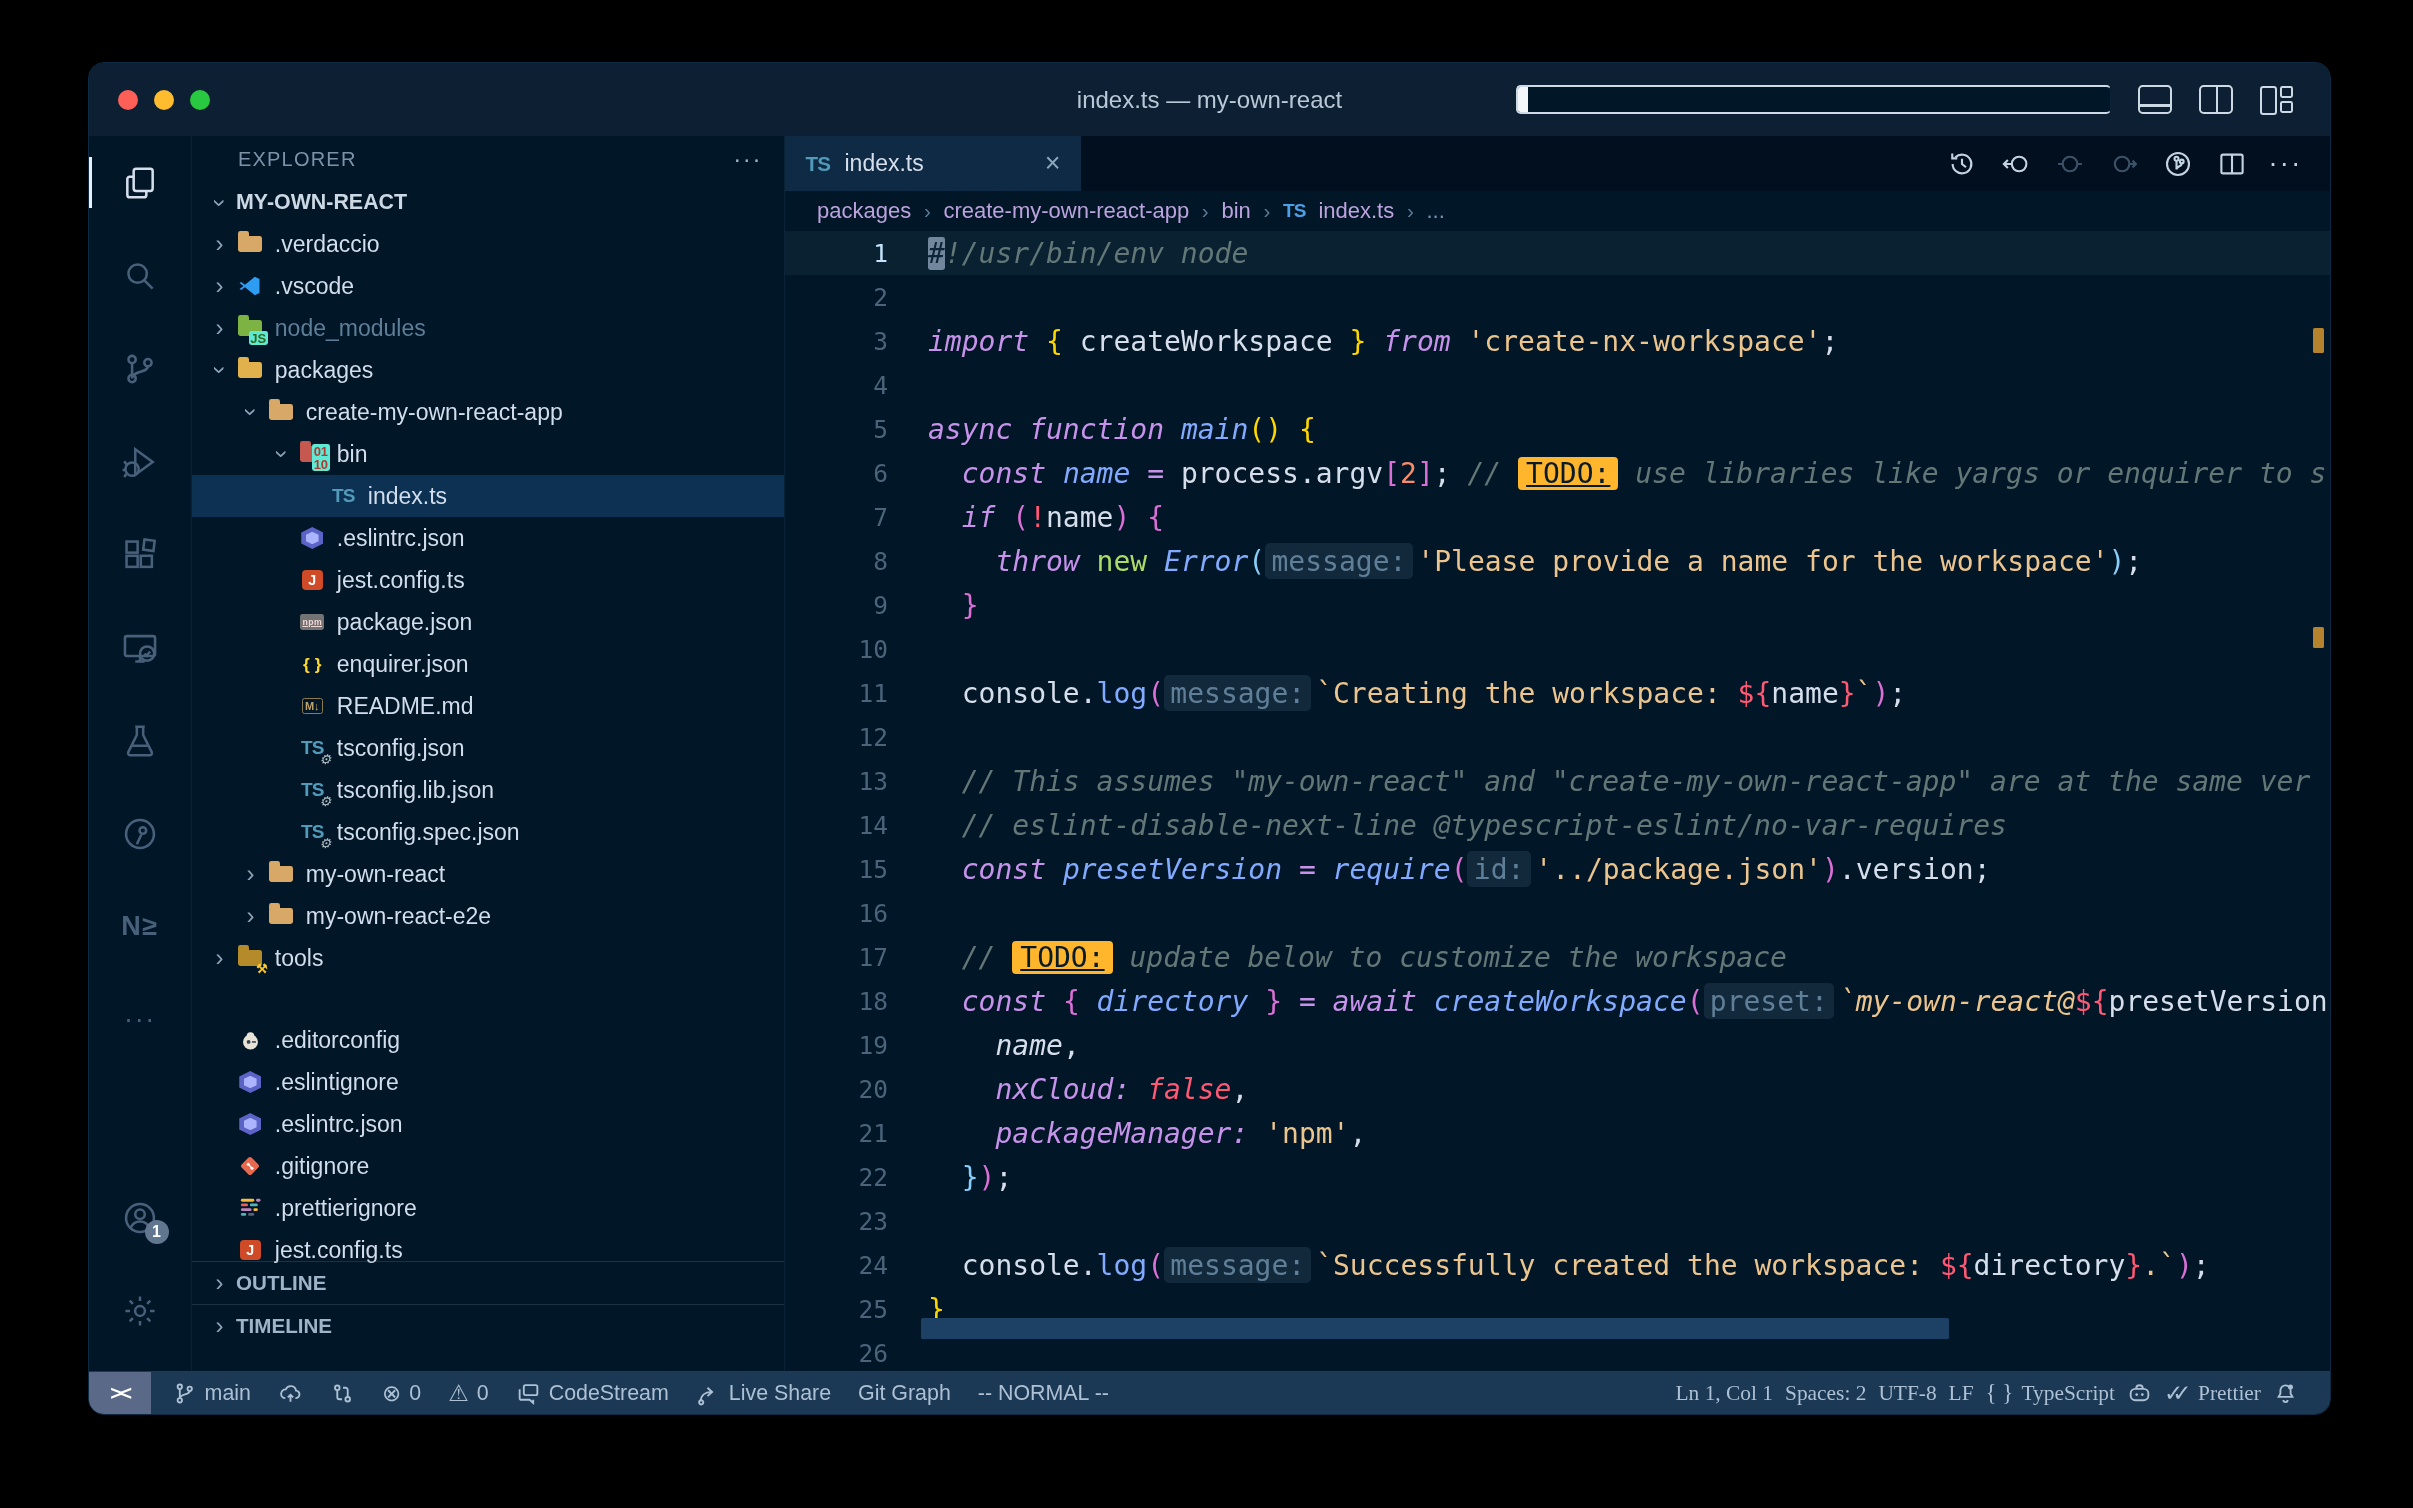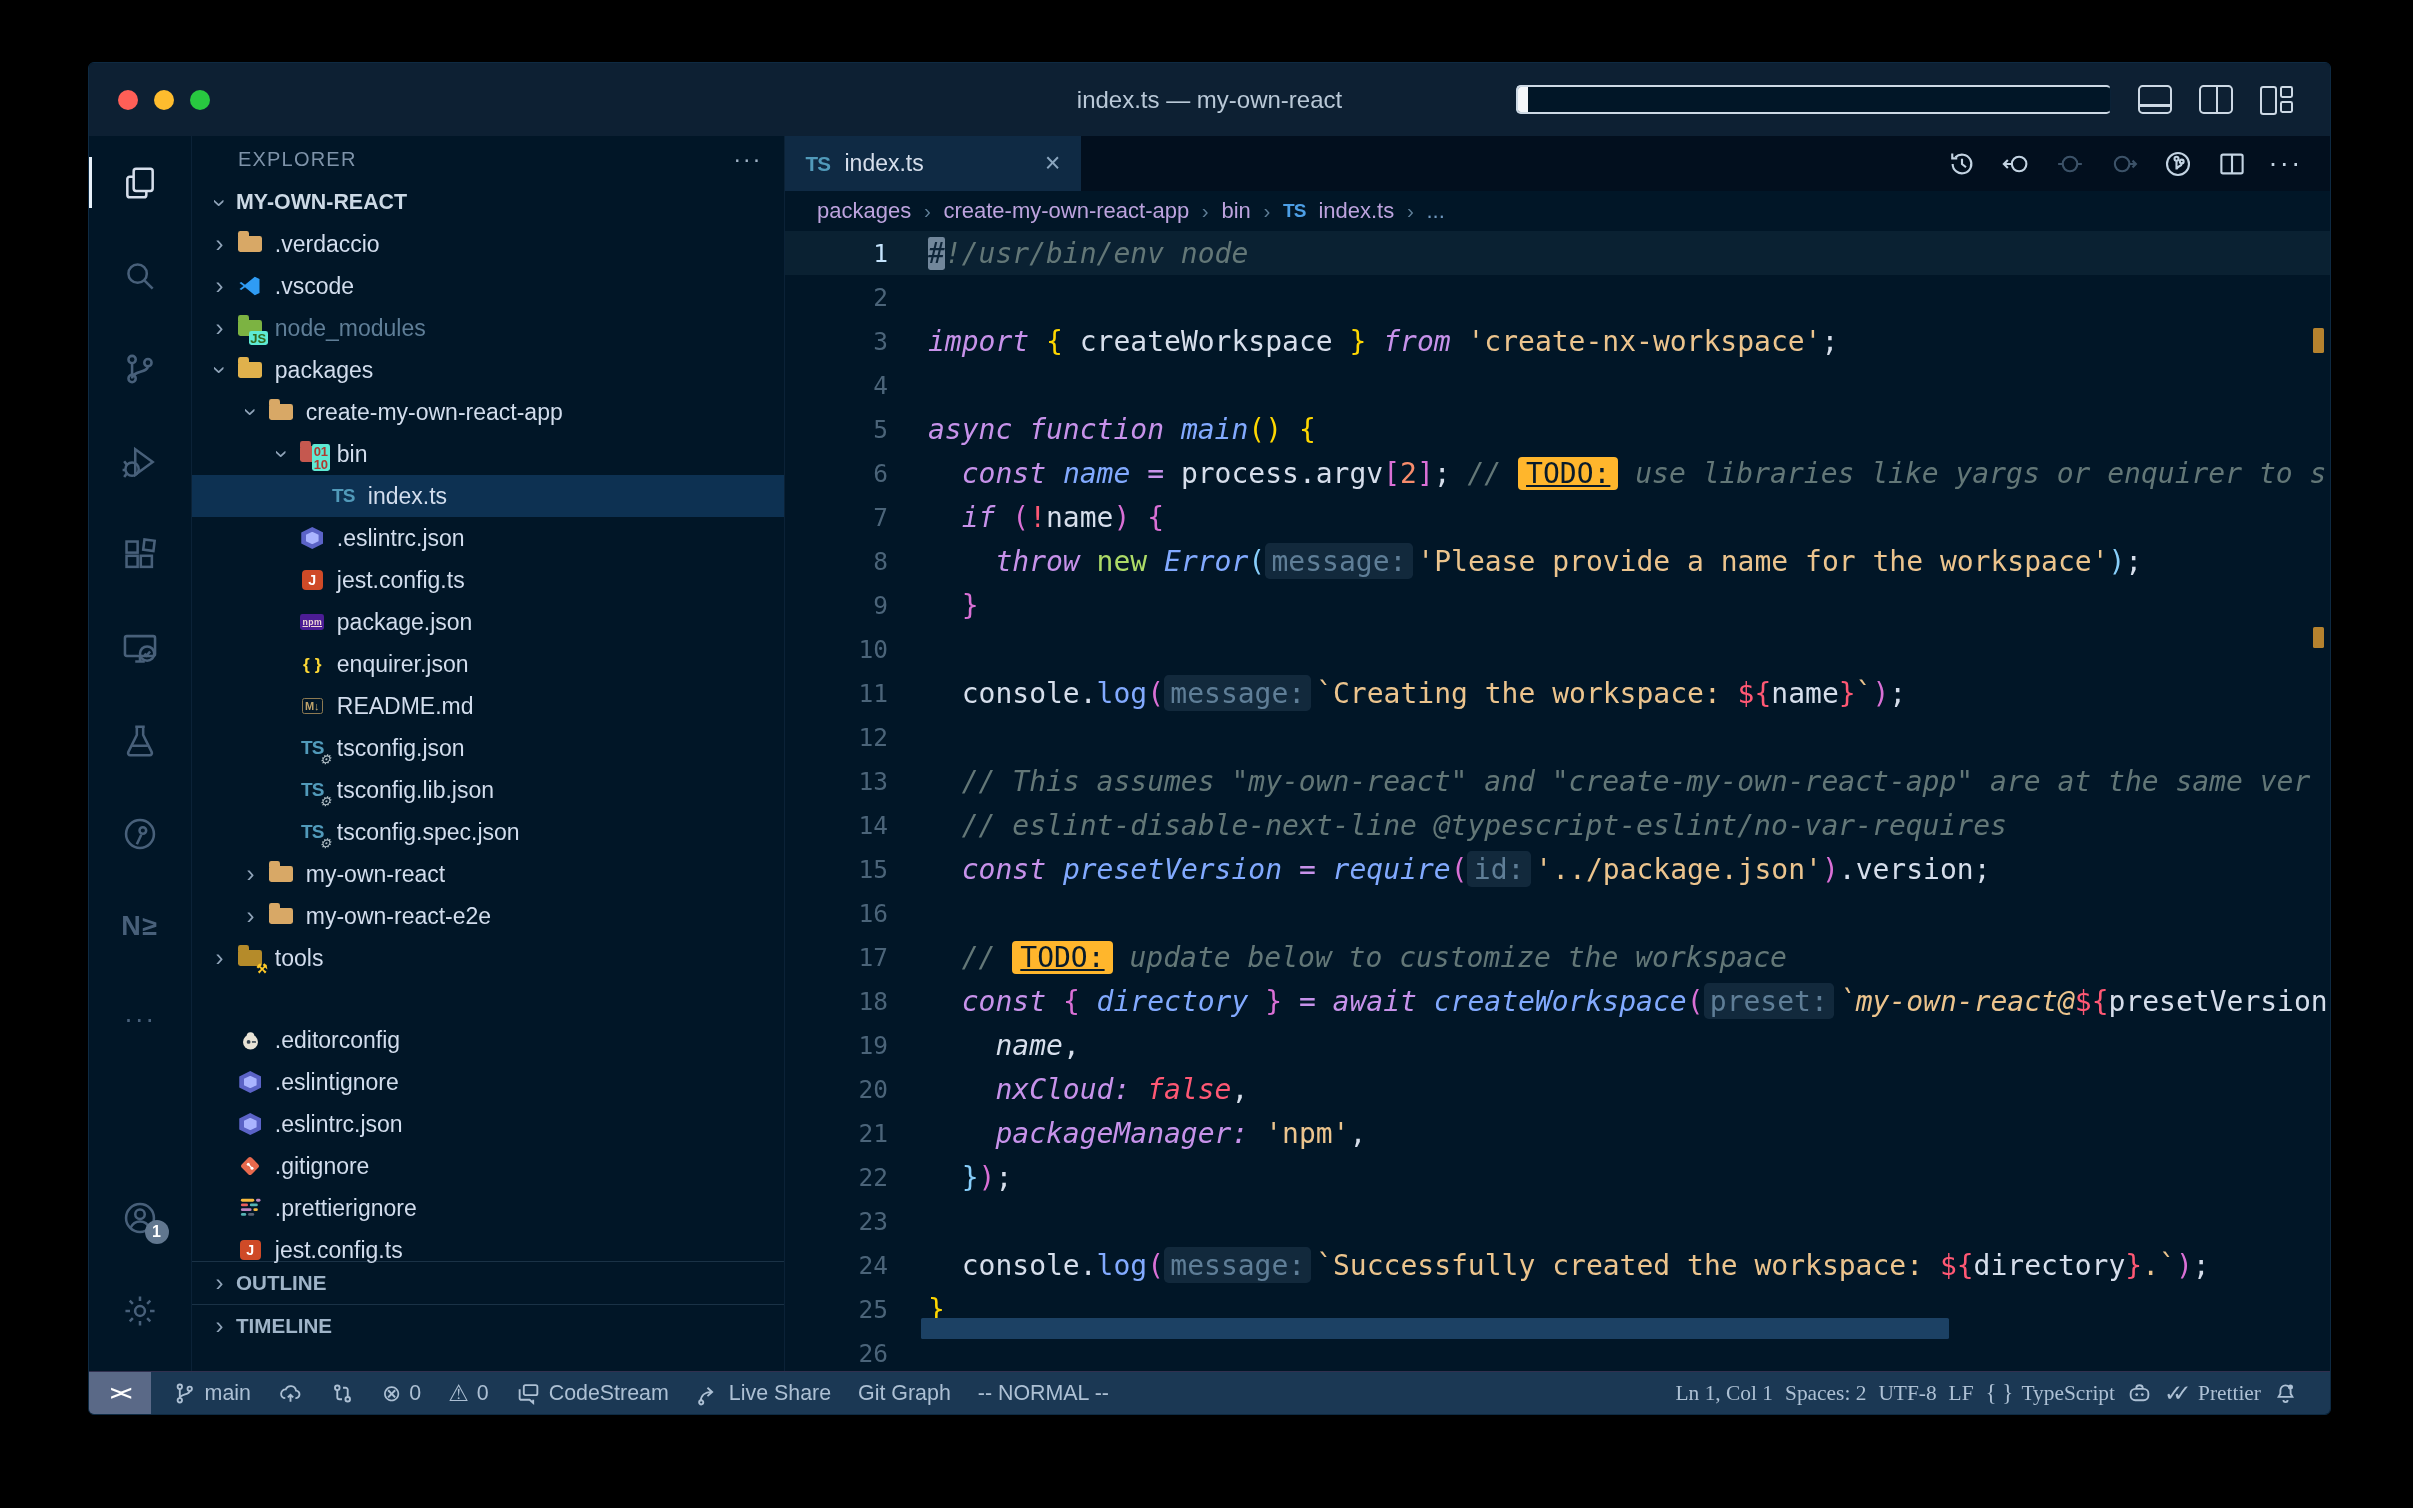--- a/index.html
+++ b/index.html
@@ -1,19 +1,19 @@
 <!DOCTYPE html>
 <html style="font-size:12.7px"><head>
 <meta charset="utf-8">
 <style>
   html,body{margin:0;padding:0;background:#000;width:2413px;height:1509px;overflow:hidden;
     font-family:"Liberation Sans",sans-serif;}
   .screen{position:relative;width:2413px;height:1509px;background:#000;}
   .window{position:absolute;left:88px;top:62px;width:2241px;height:1351px;background:#011627;
-    border-radius:6px;overflow:hidden;box-shadow:0 24px 63px rgba(0,0,0,.8);border:0.8px solid #0e2a42;}
+    border-radius:16px;overflow:hidden;box-shadow:0 24px 63px rgba(0,0,0,.8);border:0.8px solid #0e2a42;}
   
   .titlebar{position:absolute;left:0;top:0;right:0;height:73px;background:#0d2033;display:flex;
     align-items:center;border-bottom:0.8px solid #06141f;}
   .traffic{display:flex;gap:16px;margin-left:28.5px;}
   .tl{width:20px;height:20px;border-radius:50%;}
   .tl.red{background:#ff5f57}.tl.yel{background:#febc2e}.tl.grn{background:#28c840}
   .title{position:absolute;left:0;right:0;text-align:center;color:#b9c8d7;font-size:24px;pointer-events:none;}
   .wincontrols{position:absolute;right:35px;display:flex;gap:27px;align-items:center;}
   .wc{width:30px;height:25px;border:2.4px solid #cdd9e5;border-radius:4.7px;position:relative;}
   .wc.sidebar::before{content:"";position:absolute;left:0;top:0;bottom:0;width:10.3px;background:#f4f7fa;}
@@ -50,21 +50,21 @@
     justify-content:center;font-weight:bold;}
   .fold{width:24px;height:16.6px;border-radius:1.6px 2.4px 2.4px 2.4px;background:var(--fc,#d8a866);position:relative;}
   .fold::before{content:"";position:absolute;top:-4.7px;left:0;width:11px;height:5.5px;border-radius:2.4px 2.4px 0 0;background:inherit;}
   .fbadge{position:absolute;right:-3.2px;bottom:-3.2px;background:#5eead4;border-radius:2.4px;font-size:13px;padding:0.8px 1.6px;
     line-height:1;font-weight:bold;}
   .hex{width:22px;height:22px;background:#5b63c7;clip-path:polygon(50% 0,100% 25%,100% 75%,50% 100%,0 75%,0 25%);
     display:flex;align-items:center;justify-content:center;}
   .hex2{width:12.7px;height:12.7px;background:#aab4ff;clip-path:polygon(50% 0,100% 25%,100% 75%,50% 100%,0 75%,0 25%);}
   .jestb{width:20.6px;height:20.6px;background:#cf4a27;color:#fff;border-radius:4px;font-size:14.2px;display:flex;
     align-items:center;justify-content:center;}
-  .npmb{background:#4c1d95;color:#f0d7d6;font-size:8.7px;padding:3.2px 2.4px;border-radius:2.4px;letter-spacing:0.4px;text-decoration:underline;}
+  .npmb{background:#737373;color:#f0d7d6;font-size:8.7px;padding:3.2px 2.4px;border-radius:2.4px;letter-spacing:0.4px;text-decoration:underline;}
   .mdb{border:1.6px solid #8d7a52;color:#bfa36b;font-size:11px;padding:0.8px 2.4px;border-radius:2.4px;}
   .tsb{color:#519aba;font-size:19px;letter-spacing:-0.8px;font-weight:bold;}
   .gearb{position:absolute;right:-4.7px;bottom:-4.7px;color:#b0bec5;font-size:13.4px;font-weight:normal;}
   .sb-sec{position:absolute;left:0;right:0;}
   .secrow{height:42px;display:flex;align-items:center;color:#9fb4c8;font-size:20.6px;font-weight:bold;
     border-top:0.8px solid rgba(95,126,151,.28);padding-left:11px;}
   
   .editor{flex:1;position:relative;background:#011627;overflow:hidden;}
   .tabrow{height:55px;background:#020f1e;display:flex;align-items:stretch;position:relative;}
   .tab{width:255px;background:#0f2a44;display:flex;align-items:center;padding:0 20.6px;gap:14.2px;}

